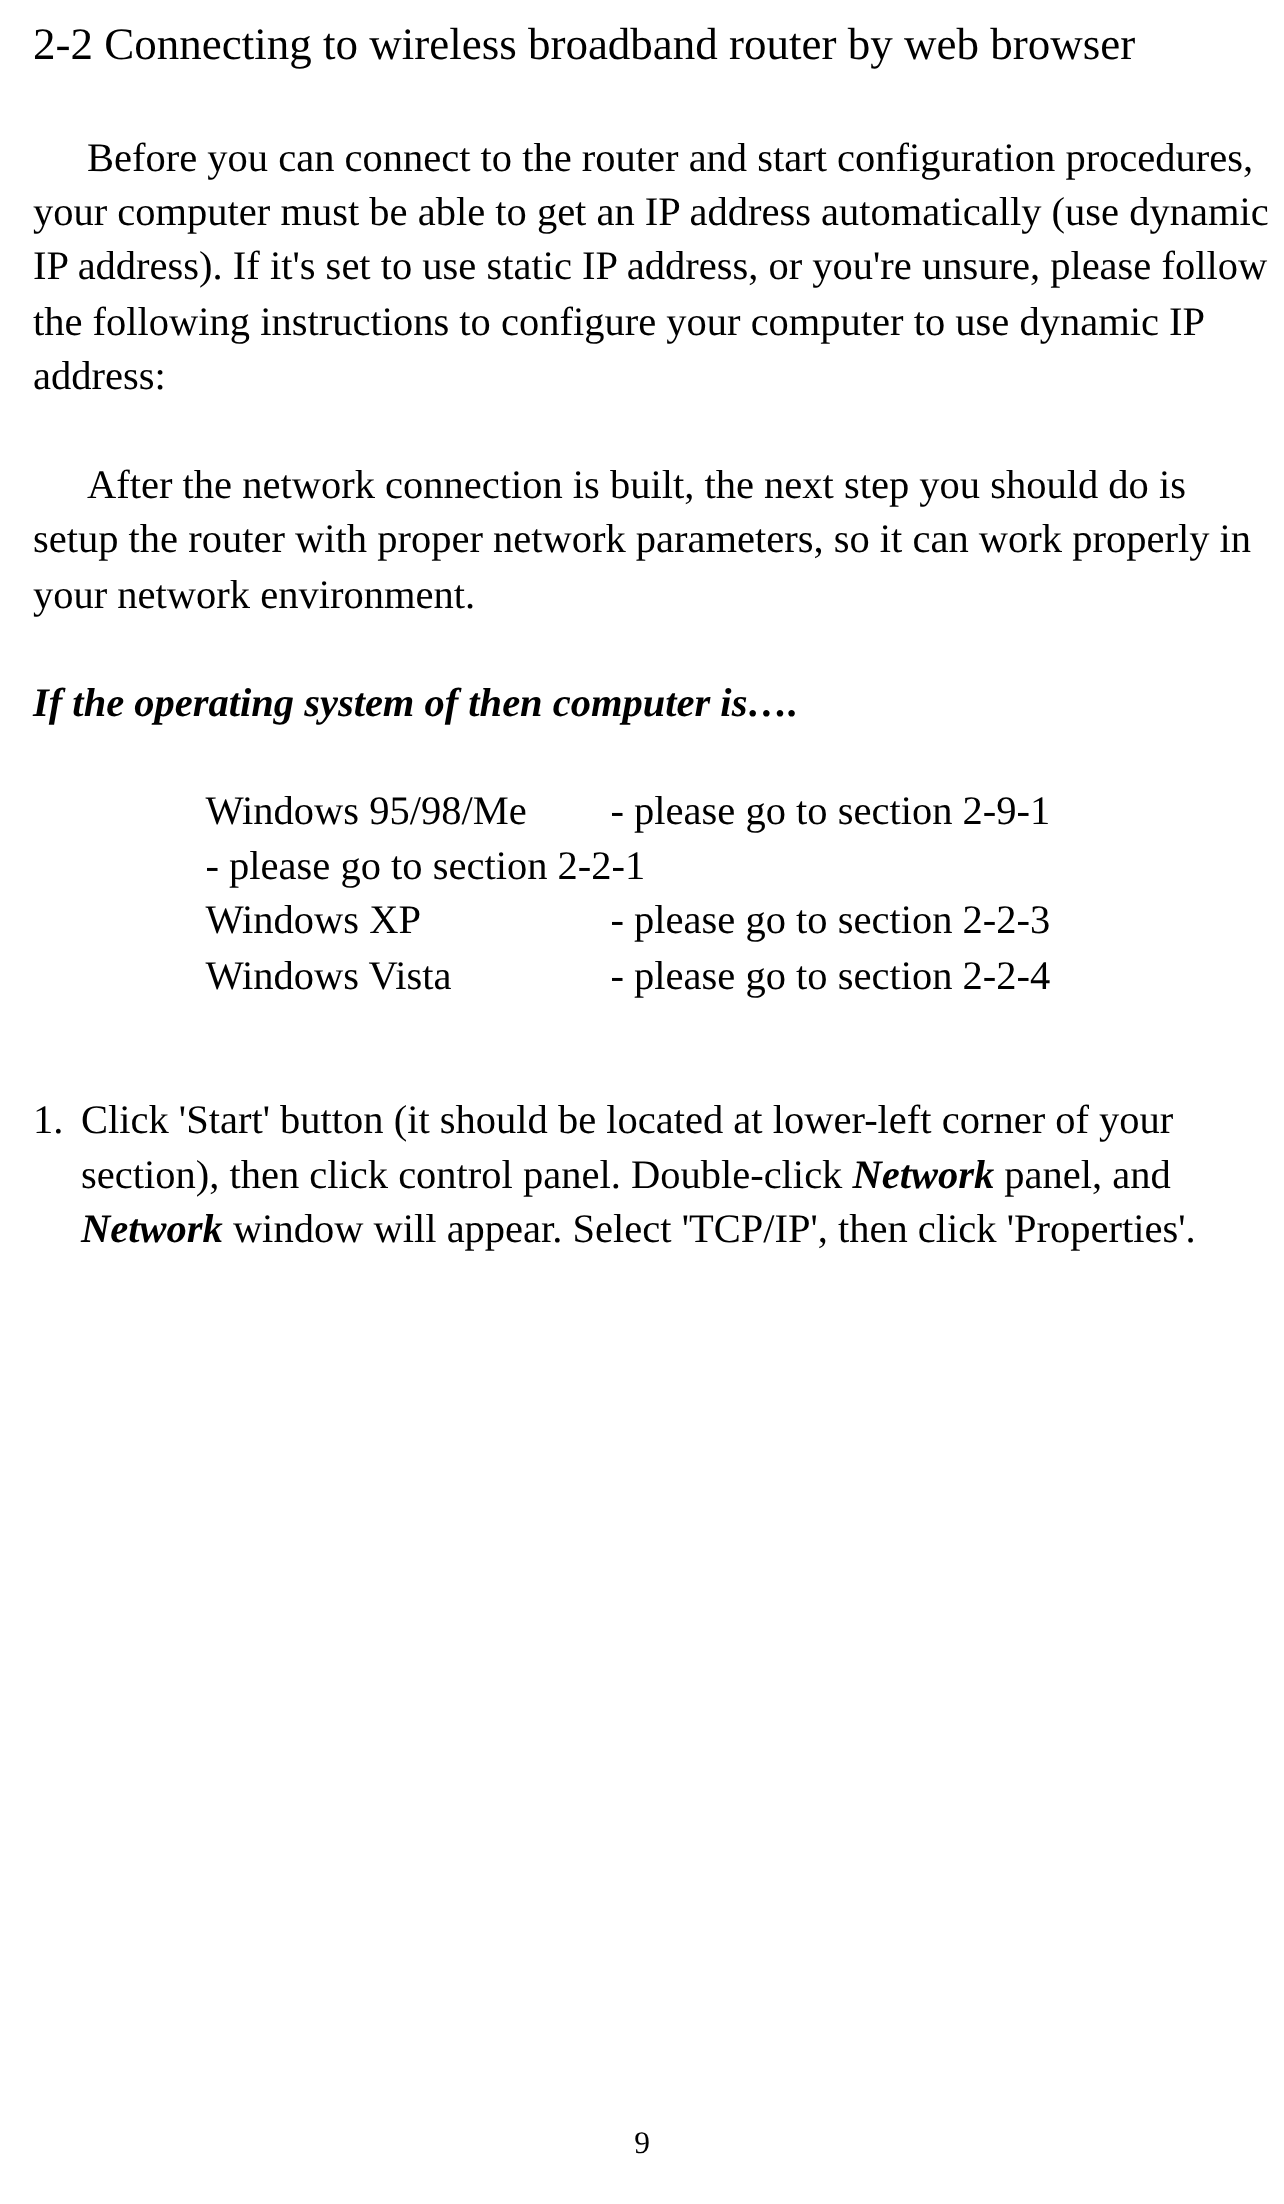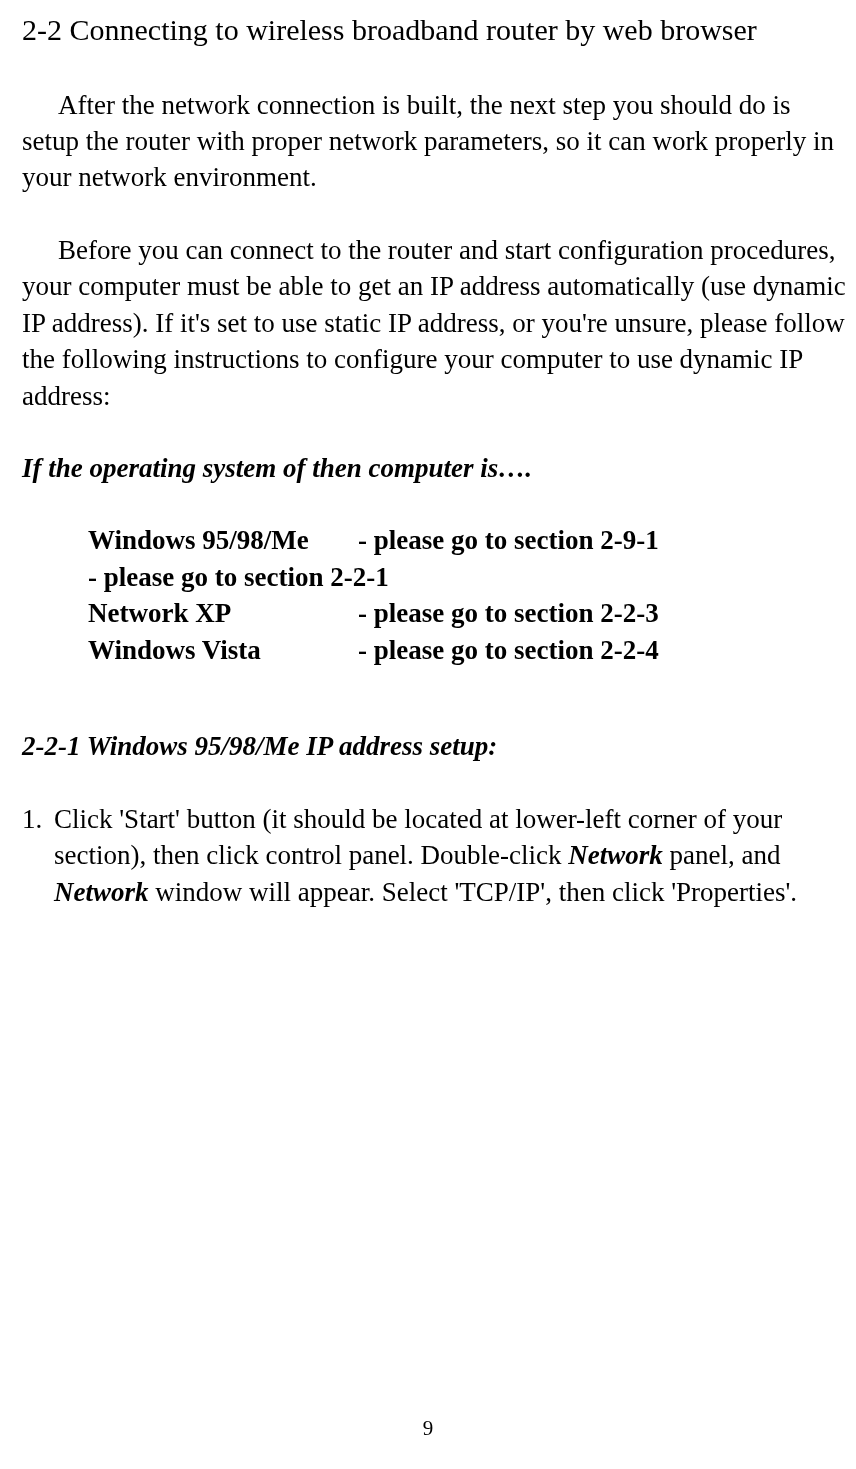--- a/index.html
+++ b/index.html
@@ -27,23 +27,23 @@
       margin-bottom: 36px;
     }
     .indent {
       text-indent: 36px;
     }
     .bold-italic {
       font-weight: bold;
       font-style: italic;
     }
     .os-table {
-      margin-left: 66px;
+      margin-left: 115px;
       margin-bottom: 60px;
-      font-weight: bold;
+      font-weight: normal;
     }
     .os-row {
       display: flex;
       margin-bottom: 0px;
     }
     .os-name {
       width: 270px;
     }
     .os-section {
       flex: 1;
@@ -77,45 +77,44 @@
       text-align: center;
       font-size: 21px;
     }
   </style>
 </head>
 <body>
 
 <div class="page">
   <div class="section-title">2-2 Connecting to wireless broadband router by web browser</div>
 
+  <div class="para indent">Before you can connect to the router and start configuration procedures, your computer must be able to get an IP address automatically (use dynamic IP address). If it's set to use static IP address, or you're unsure, please follow the following instructions to configure your computer to use dynamic IP address:</div>
+
   <div class="para indent">After the network connection is built, the next step you should do is setup the router with proper network parameters, so it can work properly in your network environment.</div>
-
-  <div class="para indent">Before you can connect to the router and start configuration procedures, your computer must be able to get an IP address automatically (use dynamic IP address). If it's set to use static IP address, or you're unsure, please follow the following instructions to configure your computer to use dynamic IP address:</div>
 
   <div class="bold-italic para">If the operating system of then computer is….</div>
 
   <div class="os-table">
     <div class="os-row">
       <div class="os-name">Windows 95/98/Me</div>
       <div class="os-section">- please go to section 2-9-1</div>
     </div>
     <div class="os-row">
       <div class="os-section">- please go to section 2-2-1</div>
     </div>
     <div class="os-row">
-      <div class="os-name">Network XP</div>
+      <div class="os-name">Windows XP</div>
       <div class="os-section">- please go to section 2-2-3</div>
     </div>
     <div class="os-row">
       <div class="os-name">Windows Vista</div>
       <div class="os-section">- please go to section 2-2-4</div>
     </div>
   </div>
 
-  <div class="subsection-title">2-2-1 Windows 95/98/Me IP address setup:</div>
 
   <div class="list-item">
     <div class="list-number">1.</div>
     <div class="list-text"><span>Click 'Start' button (it should be located at lower-left corner of your section), then click control panel. Double-click </span><span class="italic-bold-inline">Network</span><span> panel, and </span><span class="italic-bold-inline">Network</span><span> window will appear. Select 'TCP/IP', then click 'Properties'.</span></div>
   </div>
 </div>
 
 <div class="page-number">9</div>
 
 </body></html>

